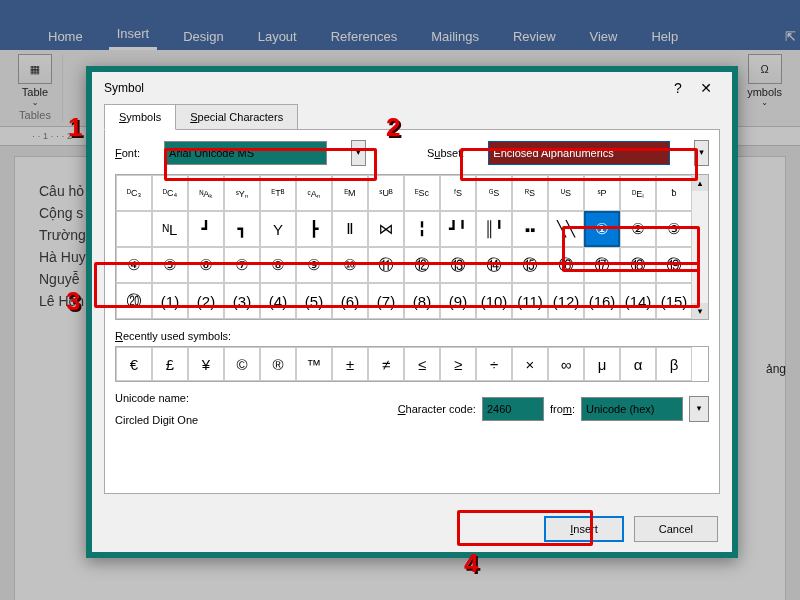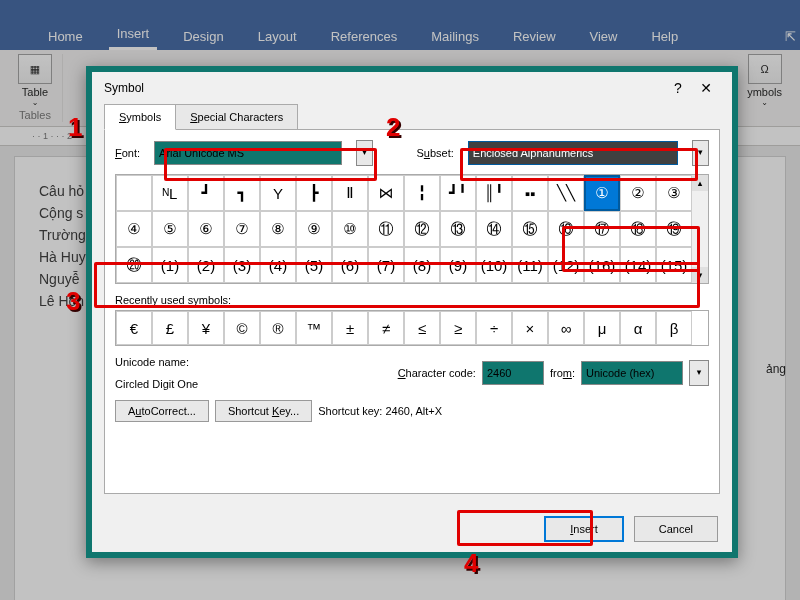--- a/index.html
+++ b/index.html
@@ -16,26 +16,26 @@
 .page p{margin:6px 0;font-size:14px;color:#222}
 .overlay{position:absolute;left:0;top:0;width:800px;height:600px;background:rgba(80,80,80,0.35);z-index:5}
 .dialog{position:absolute;left:86px;top:66px;width:640px;height:480px;background:#f0f0f0;border:6px solid #0f766e;box-shadow:0 4px 16px rgba(0,0,0,0.4);z-index:10;display:flex;flex-direction:column}
 .dlg-title{display:flex;align-items:center;padding:8px 12px;font-size:12px}
 .dlg-title .sp{flex:1}
 .dlg-close,.dlg-help{width:28px;text-align:center;cursor:pointer;font-size:14px}
 .dlg-tabs{display:flex;padding:0 12px}
 .dlg-tab{padding:6px 14px;border:1px solid #aaa;background:#e8e8e8;font-size:11px;margin-right:-1px;cursor:pointer}
 .dlg-tab.active{background:#fff;border-bottom:1px solid #fff;position:relative;z-index:2}
 .dlg-body{border:1px solid #aaa;background:#fff;margin:0 12px 12px;padding:10px;flex:1;position:relative;margin-top:-1px}
-.row{display:flex;align-items:center;margin-bottom:8px;gap:14px}
+.row{display:flex;align-items:center;margin-bottom:8px;gap:24px}
 .lbl{font-size:11px}
 .inp{border:1px solid #888;background:#0f766e;padding:2px 4px;font-size:11px;height:18px;box-sizing:content-box}
 .dd{width:18px;height:24px;border:1px solid #888;background:#e8e8e8;text-align:center;line-height:22px;font-size:9px;cursor:pointer}
 .inp.font{width:210px}
-.inp.subset{width:236px;background:#404040;color:#fff;border:1px solid #005a9e}
+.inp.subset{width:236px;background:#7f1d1d;color:#fff;border:1px solid #005a9e}
 .grid{border:1px solid #aaa;background:#fff;position:relative}
 .grid-row{display:flex}
 .cell{width:36px;height:36px;border:1px solid #ccc;display:flex;align-items:center;justify-content:center;font-size:15px;cursor:pointer;background:#fff;box-sizing:border-box}
 .cell.sel{background:#0078d7;color:#fff;border:2px solid #005a9e}
 .cell.small{font-size:9px}
 .scroll-v{position:absolute;right:0;top:0;bottom:0;width:16px;background:#f0f0f0;border-left:1px solid #ccc}
 .scroll-up,.scroll-dn{height:16px;text-align:center;font-size:9px;line-height:16px;background:#e0e0e0;cursor:pointer}
 .scroll-dn{position:absolute;bottom:0;left:0;right:0}
 .recent{margin-top:10px}
 .recent .grid-row .cell{width:36px;height:34px}
@@ -108,20 +108,38 @@
       <span class="lbl"><u>F</u>ont:</span>
       <input class="inp font" value="Arial Unicode MS" style="">
       <div class="dd">▾</div>
       <span style="width:18px"></span>
       <span class="lbl">S<u>u</u>bset:</span>
       <input class="inp subset" value="Enclosed Alphanumerics" style="">
       <div class="dd">▾</div>
     </div>
 
     <div class="grid" style="position:relative">
+      <div class="grid-row" id="gr1">
+          <div class="cell small">ᴰC₃</div>
+          <div class="cell small">ᴰC₄</div>
+          <div class="cell small">ᴺAₖ</div>
+          <div class="cell small">ˢYₙ</div>
+          <div class="cell small">ᴱTᴮ</div>
+          <div class="cell small">ᶜAₙ</div>
+          <div class="cell small">ᴱM</div>
+          <div class="cell small">ˢUᴮ</div>
+          <div class="cell small">ᴱSc</div>
+          <div class="cell small">ᶠS</div>
+          <div class="cell small">ᴳS</div>
+          <div class="cell small">ᴿS</div>
+          <div class="cell small">ᵁS</div>
+          <div class="cell small">ˢP</div>
+          <div class="cell small">ᴰEₗ</div>
+          <div class="cell small">ƀ</div>
+        </div>
       <div class="grid-row" id="gr2">
           <div class="cell"></div>
           <div class="cell">ᴺL</div>
           <div class="cell">┛</div>
           <div class="cell">┓</div>
           <div class="cell">Y</div>
           <div class="cell">┣</div>
           <div class="cell">Ⅱ</div>
           <div class="cell">⋈</div>
           <div class="cell">╏</div>
@@ -205,25 +223,20 @@
         <div style="margin-top:10px">Circled Digit One</div>
       </div>
       <span class="sp"></span>
       <span class="lbl"><u>C</u>haracter code:</span>
       <input class="inp" style="width: 52px;" value="2460">
       <span class="lbl">fro<u>m</u>:</span>
       <input class="inp" style="width: 92px;" value="Unicode (hex)">
       <div class="dd">▾</div>
     </div>
 
-    <div class="info-row">
-      <button class="btn">A<u>u</u>toCorrect...</button>
-      <button class="btn">Shortcut <u>K</u>ey...</button>
-      <span class="lbl">Shortcut key: 2460, Alt+X</span>
-    </div>
   </div>
   <div class="dlg-foot">
     <button class="btn primary"><u>I</u>nsert</button>
     <button class="btn">Cancel</button>
   </div>
 </div>
 
 <div class="hl" style="left:164px;top:148px;width:207px;height:27px"></div>
 <div class="hl" style="left:460px;top:148px;width:232px;height:27px"></div>
 <div class="hl" style="left:94px;top:262px;width:600px;height:40px"></div>

